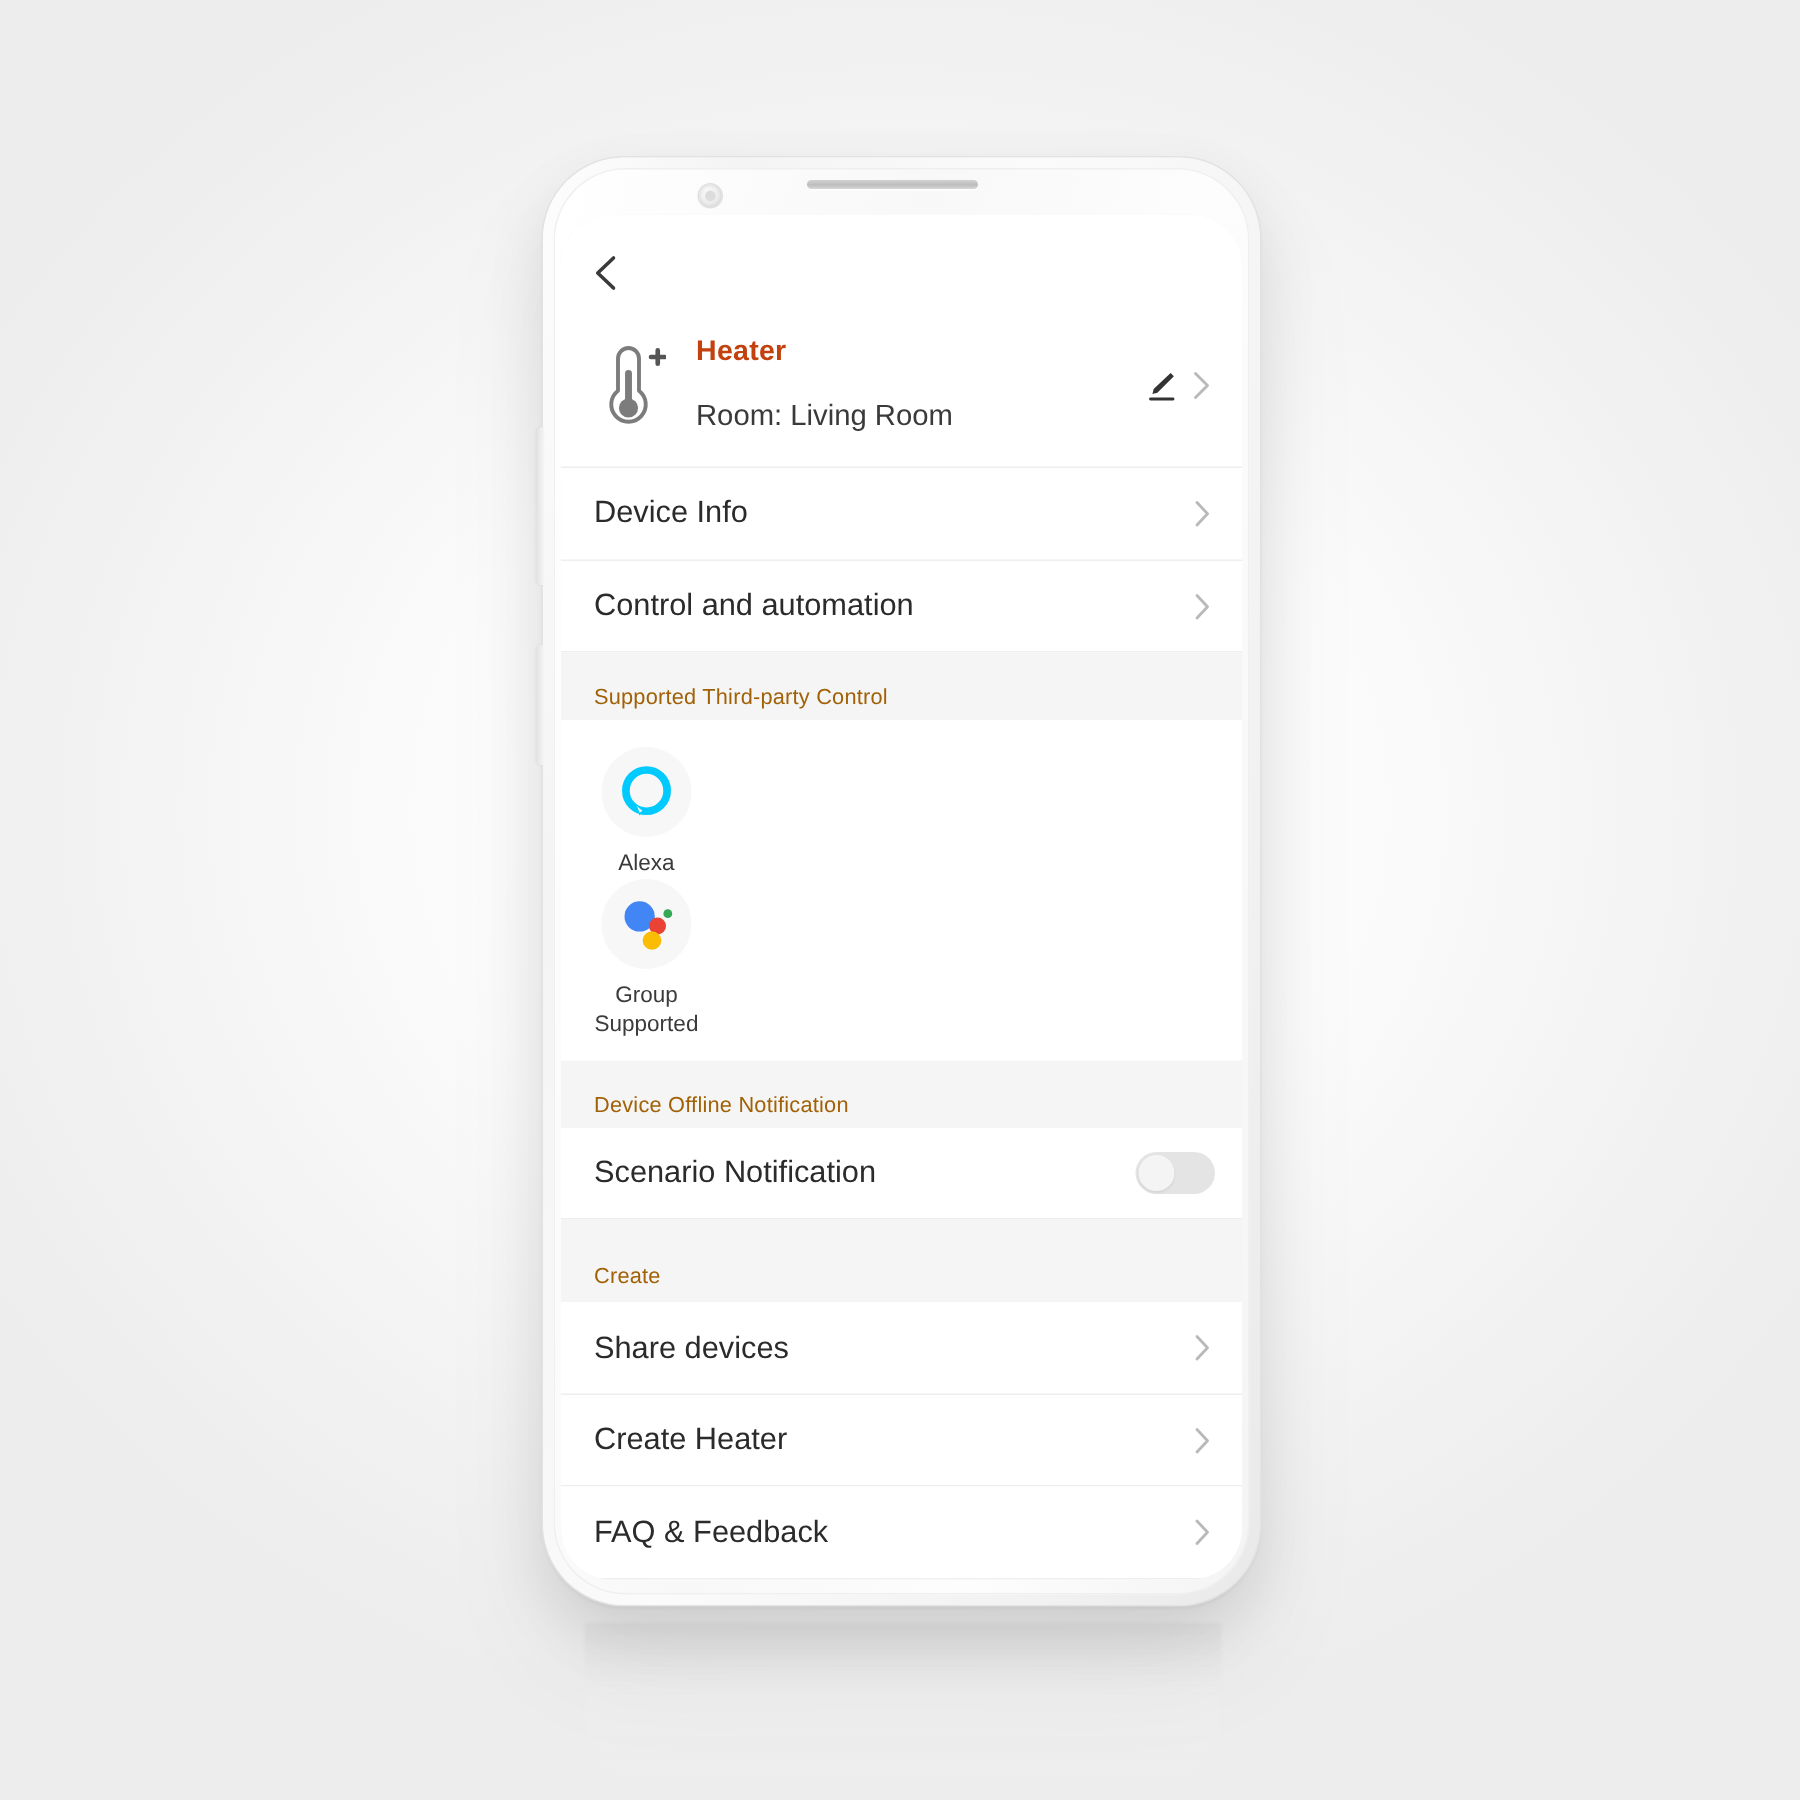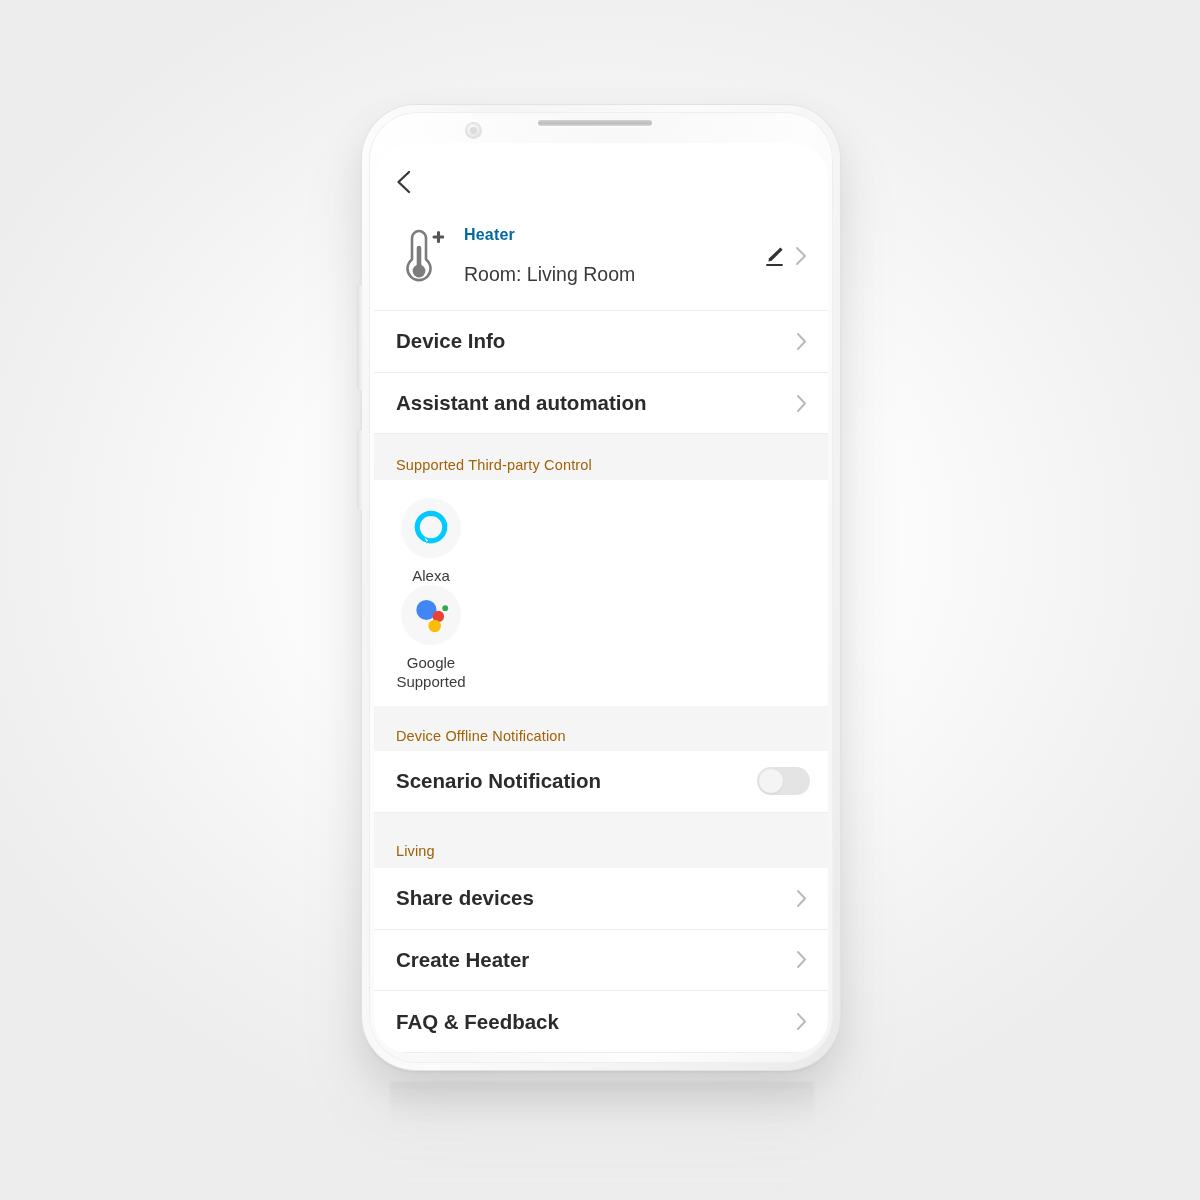--- a/index.html
+++ b/index.html
@@ -86,39 +86,38 @@
   .device-head{
     display:flex; align-items:center;
     padding:6px 18px 22px 22px;
     background:#fff;
     position:relative;
     border-bottom:1px solid #eeeeee;
   }
   .thermo{ width:48px; height:64px; flex:0 0 48px; margin-right:20px; }
   .dev-text{ flex:1 1 auto; }
   .dev-name{
-    font-size:16px; font-weight:bold; color:#0369a1; letter-spacing:.2px;
+    font-size:19px; font-weight:bold; color:#c2410c; letter-spacing:.2px;
     line-height:1.2;
   }
   .dev-room{
     font-size:19.5px; color:#3a3a3a; margin-top:18px; line-height:1.25;
   }
   .head-actions{ display:flex; align-items:center; gap:6px; }
   .pencil-icon{ width:24px;height:24px; cursor:pointer; }
   .chev-head{ width:18px;height:26px; }
 
   
   .row{
     height:63px;
     display:flex; align-items:center;
     padding:0 18px 0 22px;
     background:#fff;
     border-bottom:1px solid #eeeeee;
     cursor:pointer;
-    font-weight:bold;
   }
   .row:last-child{ border-bottom:none; }
   .row-label{ flex:1 1 auto; font-size:20.5px; color:#2b2b2b; }
   .chev{ width:17px; height:25px; flex:0 0 17px; }
 
   
   .sec{
     background:#f5f5f5;
     height:46px;
     display:flex; align-items:flex-end;
@@ -240,21 +239,21 @@
       <div class="row">
         <span class="row-label">Device Info</span>
         <span class="chev">
           <svg viewBox="0 0 17 25" width="17" height="25">
             <polyline points="5,5 12,12.5 5,20" fill="none" stroke="#b9b9b9" stroke-width="1.9" stroke-linecap="round" stroke-linejoin="round"></polyline>
           </svg>
         </span>
       </div>
 
       <div class="row">
-        <span class="row-label">Assistant and automation</span>
+        <span class="row-label">Control and automation</span>
         <span class="chev">
           <svg viewBox="0 0 17 25" width="17" height="25">
             <polyline points="5,5 12,12.5 5,20" fill="none" stroke="#b9b9b9" stroke-width="1.9" stroke-linecap="round" stroke-linejoin="round"></polyline>
           </svg>
         </span>
       </div>
 
       <div class="sec">Supported Third-party Control</div>
 
       <div class="thirdparty">
@@ -272,36 +271,36 @@
         <div class="tp-item">
           <div class="tp-circle">
             <svg viewBox="0 0 48 48" width="44" height="44">
               <circle cx="19" cy="18.5" r="11" fill="#4285f4"></circle>
               <circle cx="32" cy="25.5" r="6.2" fill="#ea4335"></circle>
               <circle cx="39.5" cy="16.5" r="3.2" fill="#34a853"></circle>
               <circle cx="28" cy="36" r="6.8" fill="#fbbc05"></circle>
             </svg>
           </div>
           <div class="tp-label">
-            <span>Google</span><br>
+            <span>Group</span><br>
             <span>Supported</span>
           </div>
         </div>
       </div>
 
       <div class="sec">Device Offline Notification</div>
 
       <div class="row">
         <span class="row-label">Scenario Notification</span>
         <span class="toggle">
           <span class="knob"></span>
         </span>
       </div>
 
-      <div class="sec tall">Living</div>
+      <div class="sec tall">Create</div>
 
       <div class="row">
         <span class="row-label">Share devices</span>
         <span class="chev">
           <svg viewBox="0 0 17 25" width="17" height="25">
             <polyline points="5,5 12,12.5 5,20" fill="none" stroke="#b9b9b9" stroke-width="1.9" stroke-linecap="round" stroke-linejoin="round"></polyline>
           </svg>
         </span>
       </div>
 

